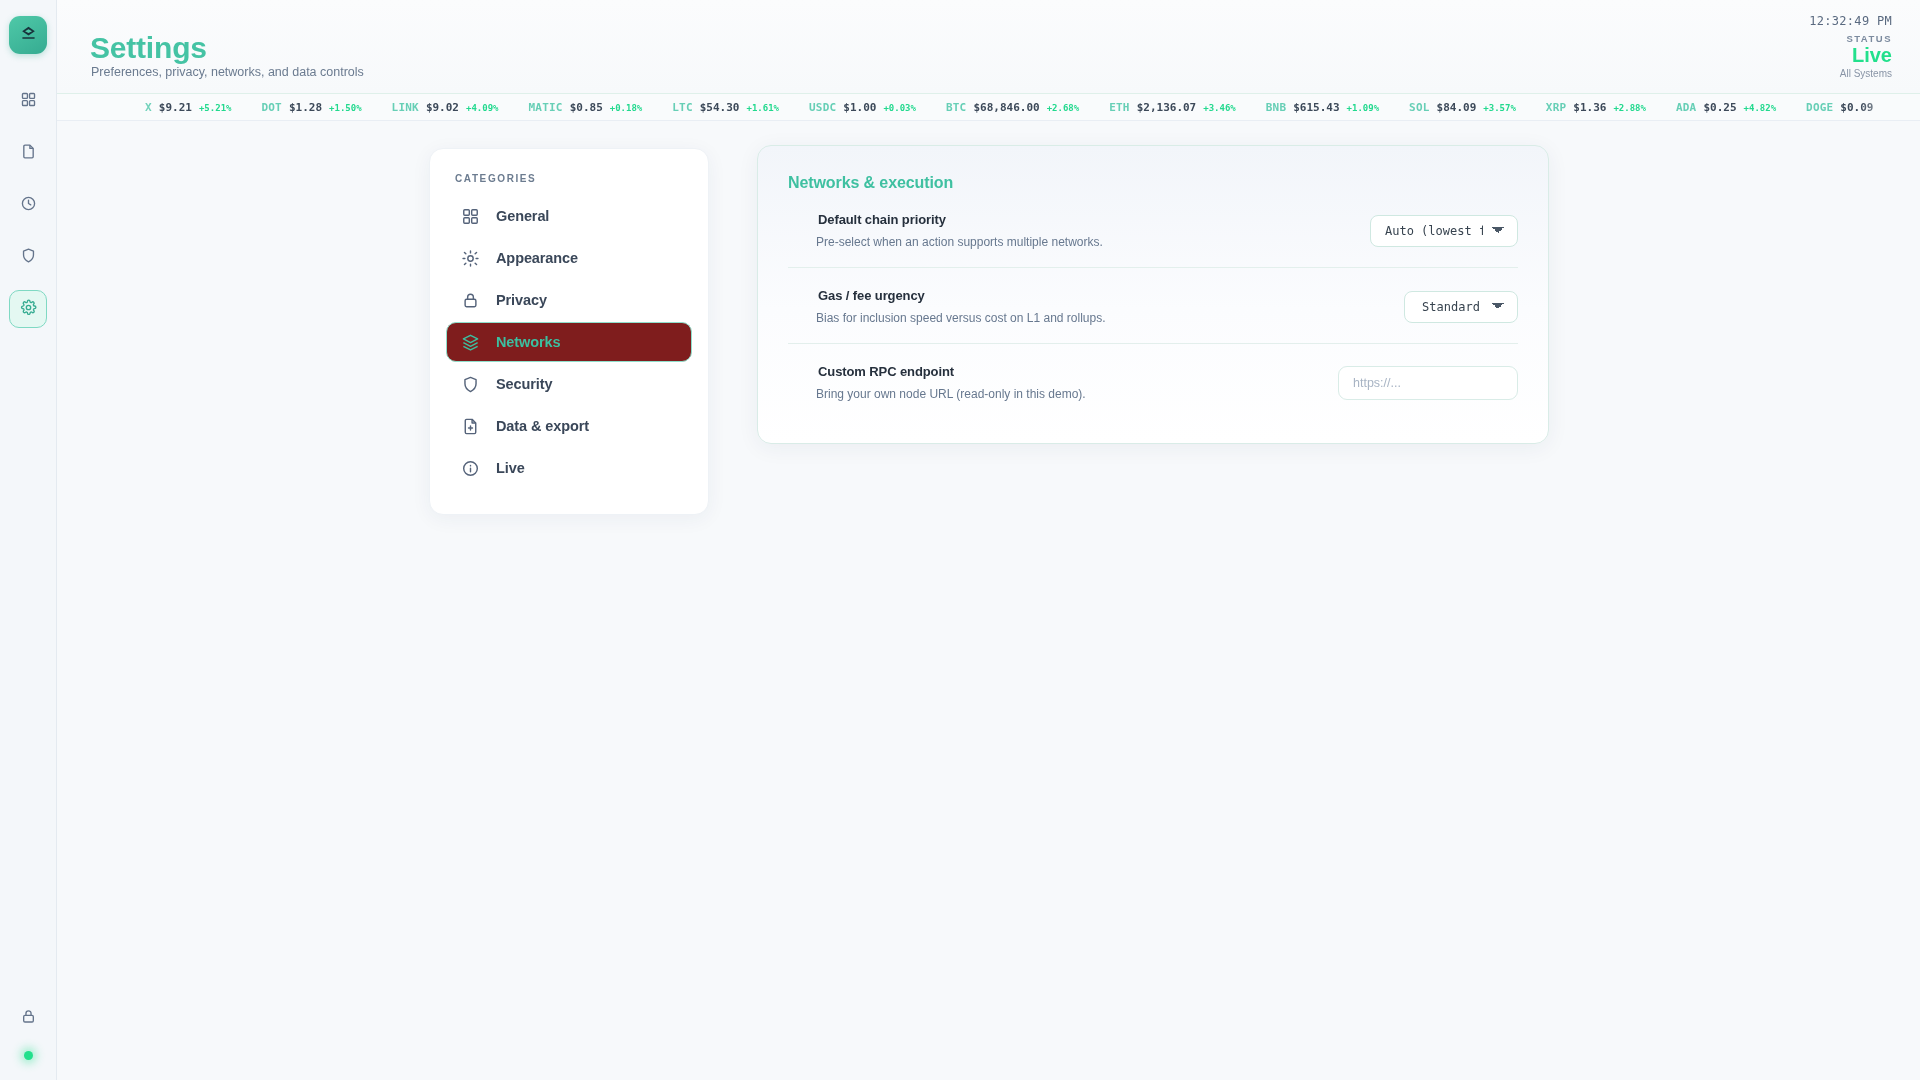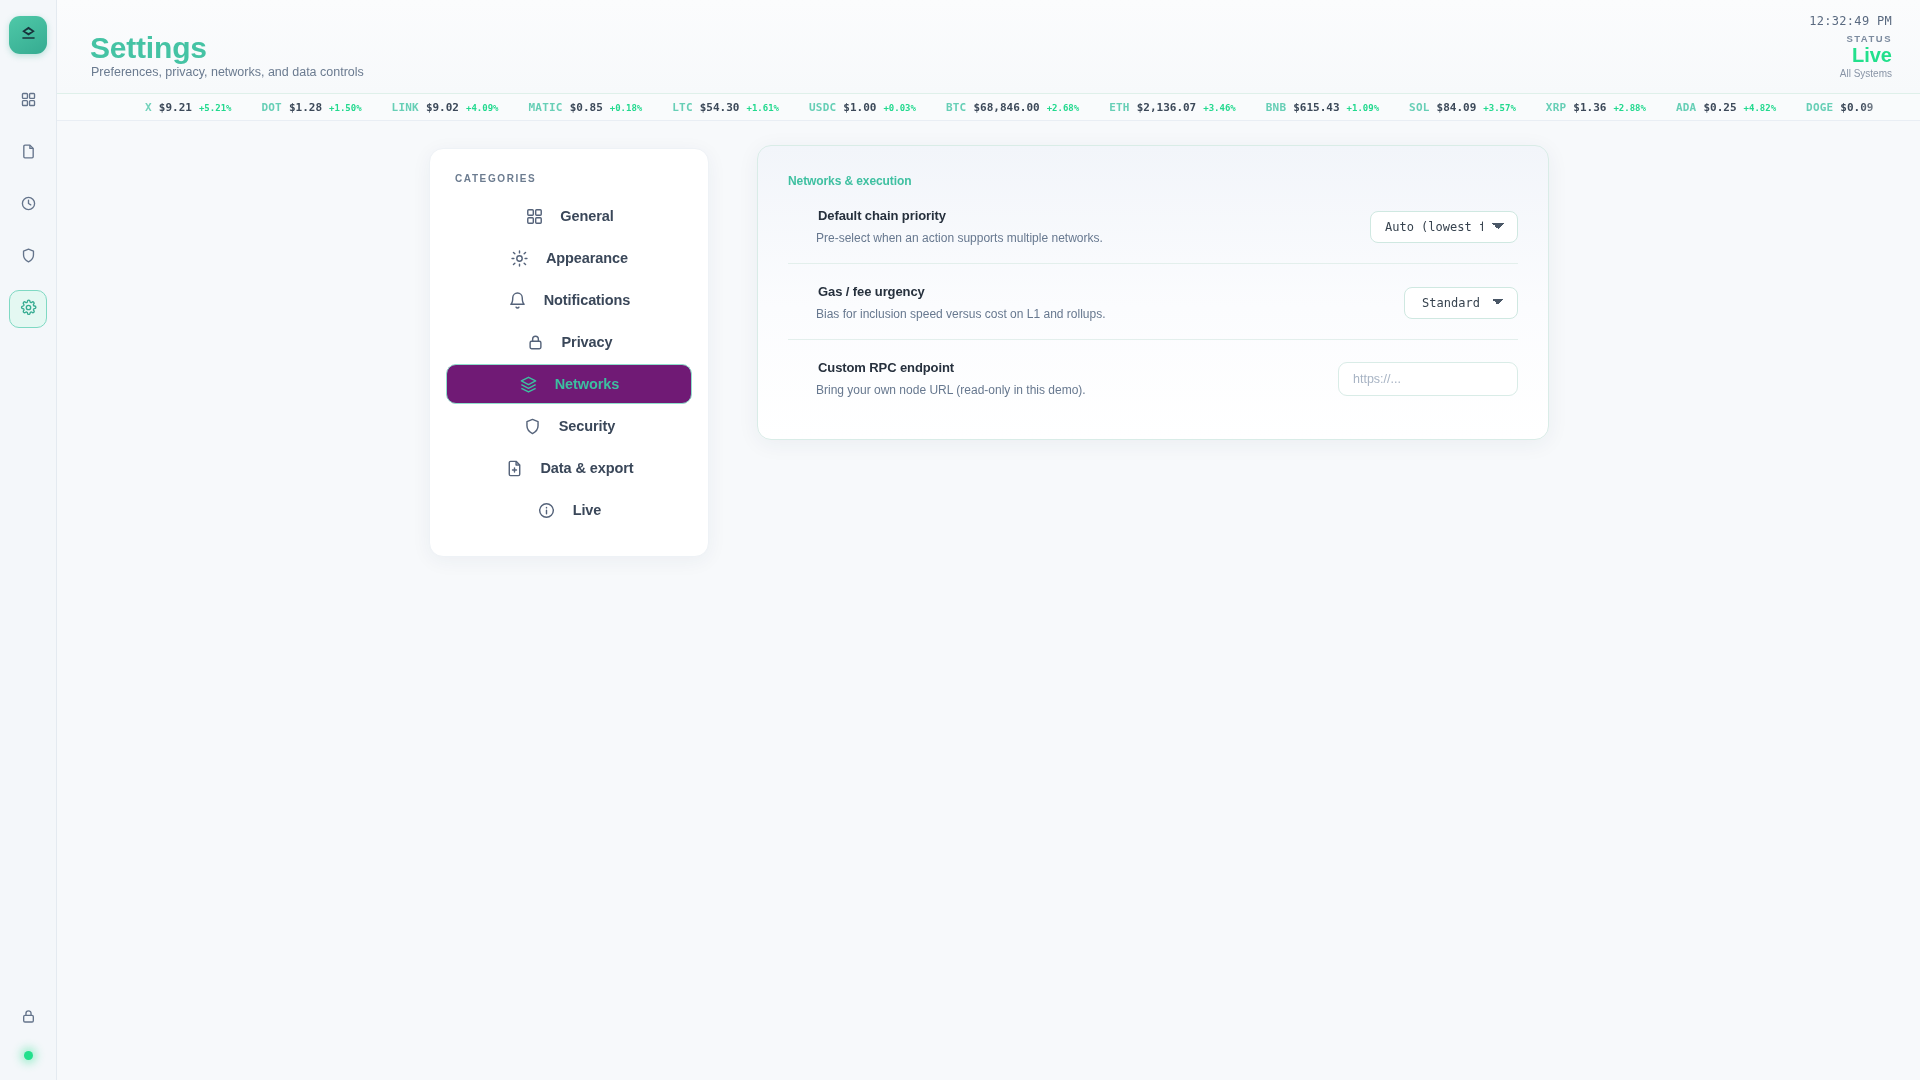--- a/index.html
+++ b/index.html
@@ -188,55 +188,54 @@
   }
   .cat-item {
     display: flex;
     align-items: center;
     gap: 16px;
     height: 40px;
     padding: 0 13px;
     border-radius: 10px;
     margin-top: 2px;
     border: 1px solid transparent;
-    justify-content: center;
   }
   .cat-item + .cat-item { margin-top: 2px; }
   .cat-item .ci-icon {
     width: 20px; height: 20px;
     display: flex; align-items: center; justify-content: center;
     color: #55637a;
     flex: none;
   }
   .cat-item .ci-label {
     font-size: 14.5px;
     font-weight: 700;
     color: #3a4759;
     letter-spacing: -0.1px;
   }
   .cat-item.active {
-    background: #701a75;
+    background: #7f1d1d;
     border-color: #8fdfcb;
   }
   .cat-item.active .ci-icon,
   .cat-item.active .ci-label { color: #3cbfa0; }
 
   
   .panel {
     position: absolute;
     left: 700px; top: 24px;
     width: 792px;
     background: linear-gradient(180deg, #f2f5fa 0%, #fbfcfe 55%, #ffffff 100%);
     border: 1px solid #d9ece7;
     border-radius: 14px;
     box-shadow: 0 4px 22px rgba(35,56,84,0.06);
     padding: 28px 30px 24px 30px;
   }
   .panel-title {
-    font-size: 12px;
+    font-size: 16px;
     font-weight: 700;
     color: #3fc0a1;
     letter-spacing: -0.1px;
   }
   .panel-desc {
     margin-top: 10px;
     font-size: 12.5px;
     color: #63748c;
   }
   .srow {
@@ -482,29 +481,20 @@
             <svg width="19" height="19" viewBox="0 0 24 24" fill="none" stroke="currentColor" stroke-width="1.8" stroke-linejoin="round">
               <circle cx="12" cy="12" r="3.4"></circle>
               <path d="M12 2.6v2.3M12 19.1v2.3M4.4 4.4l1.7 1.7M17.9 17.9l1.7 1.7M2.6 12h2.3M19.1 12h2.3M4.4 19.6l1.7-1.7M17.9 6.1l1.7-1.7" stroke-linecap="round"></path>
             </svg>
           </span>
           <span class="ci-label">Appearance</span>
         </div>
         <div class="cat-item">
           <span class="ci-icon">
             <svg width="19" height="19" viewBox="0 0 24 24" fill="none" stroke="currentColor" stroke-width="1.8" stroke-linejoin="round">
-              <path d="M18 8.6a6 6 0 1 0-12 0c0 6.3-2.4 8.1-2.4 8.1h16.8S18 14.9 18 8.6z"></path>
-              <path d="M10.2 20.4a2 2 0 0 0 3.6 0" stroke-linecap="round"></path>
-            </svg>
-          </span>
-          <span class="ci-label">Notifications</span>
-        </div>
-        <div class="cat-item">
-          <span class="ci-icon">
-            <svg width="19" height="19" viewBox="0 0 24 24" fill="none" stroke="currentColor" stroke-width="1.8" stroke-linejoin="round">
               <rect x="5.2" y="10.4" width="13.6" height="9.4" rx="1.8"></rect>
               <path d="M8.4 10.4V7.6a3.6 3.6 0 0 1 7.2 0v2.8"></path>
             </svg>
           </span>
           <span class="ci-label">Privacy</span>
         </div>
         <div class="cat-item active">
           <span class="ci-icon">
             <svg width="19" height="19" viewBox="0 0 24 24" fill="none" stroke="currentColor" stroke-width="1.8" stroke-linejoin="round">
               <path d="M12 2.9 21 7.5l-9 4.6-9-4.6z"></path>

